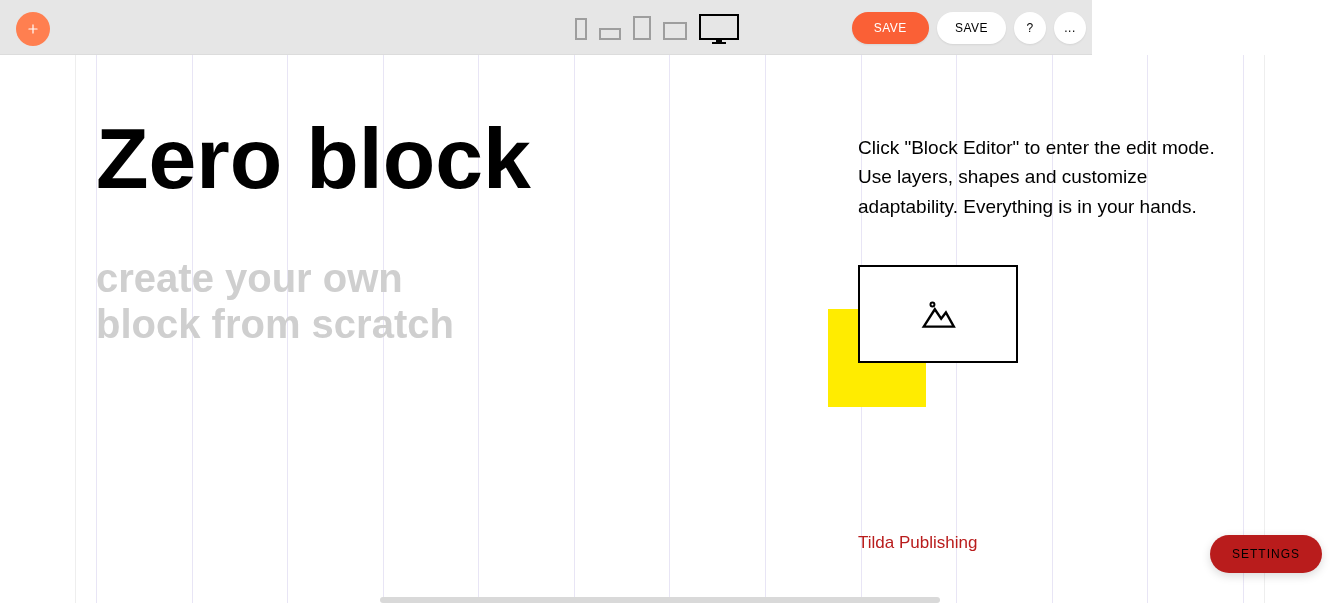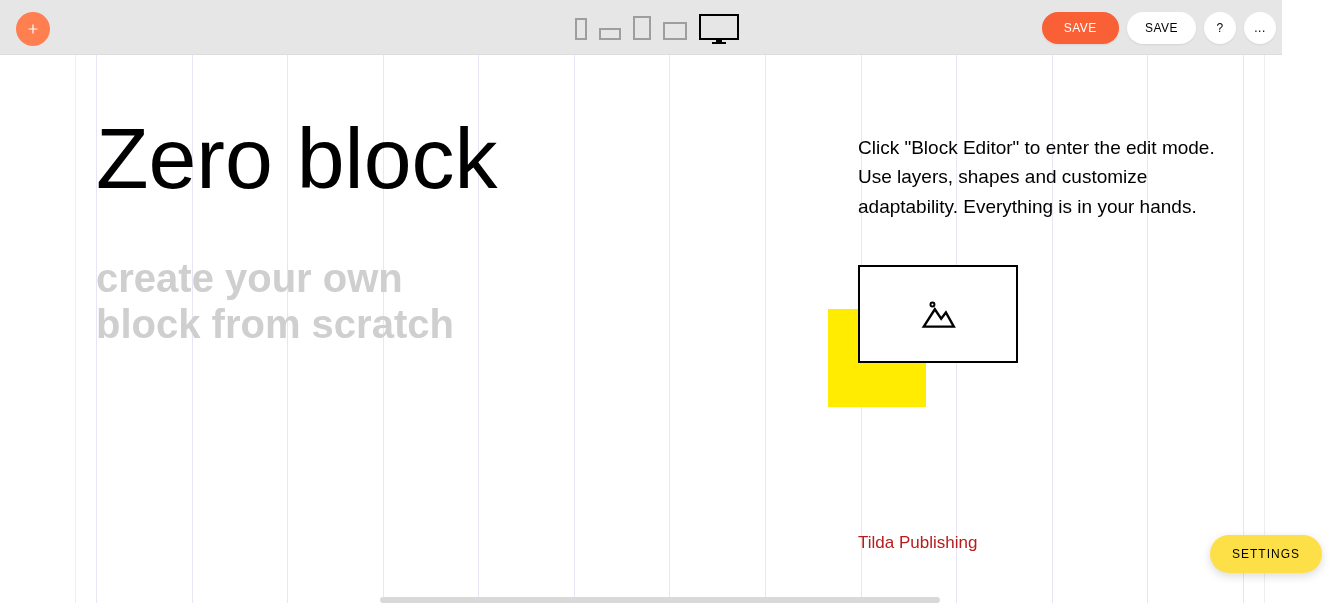--- a/index.html
+++ b/index.html
@@ -2,21 +2,21 @@
 <html><head>
 <meta charset="utf-8">
 <style>
   * { box-sizing: border-box; margin: 0; padding: 0; }
   html, body { width: 1338px; height: 603px; overflow: hidden; font-family: Arial, Helvetica, sans-serif; background: #fff; }
   
   
   .topbar {
     position: absolute;
     top: 0; left: 0;
-    width: 1282px;
+    width: 1092px;
     height: 55px;
     background: #e6e6e6;
     border-bottom: 1px solid #dcdcdc;
   }
   .add-btn {
     position: absolute;
     top: 12px; left: 16px;
     width: 34px; height: 34px;
     border-radius: 50%;
     background: #ff7f50;
@@ -108,21 +108,21 @@
     flex: 1;
     border-left: 1px solid #e8e5f5;
   }
   .col:last-child { border-right: 1px solid #e8e5f5; }
   
   .headline {
     position: absolute;
     top: 60px;
     left: 20px;
     font-size: 86px;
-    font-weight: 400;
+    font-weight: 700;
     font-family: Arial, Helvetica, sans-serif;
     color: #000;
     letter-spacing: 0px;
     line-height: 1;
   }
   .subhead {
     position: absolute;
     top: 200px;
     left: 20px;
     font-size: 40px;
@@ -166,21 +166,21 @@
     left: 782px;
     font-size: 17px;
     color: #b91c1c;
   }
   
   
   .settings-pill {
     position: absolute;
     bottom: 30px;
     right: 16px;
-    background: #fde047;
+    background: #b91c1c;
     border-radius: 22px;
     padding: 12px 22px;
     font-size: 12px;
     letter-spacing: 1px;
     box-shadow: 0 3px 10px rgba(0,0,0,0.15);
     cursor: pointer;
   }
   
   
   .hscroll {

